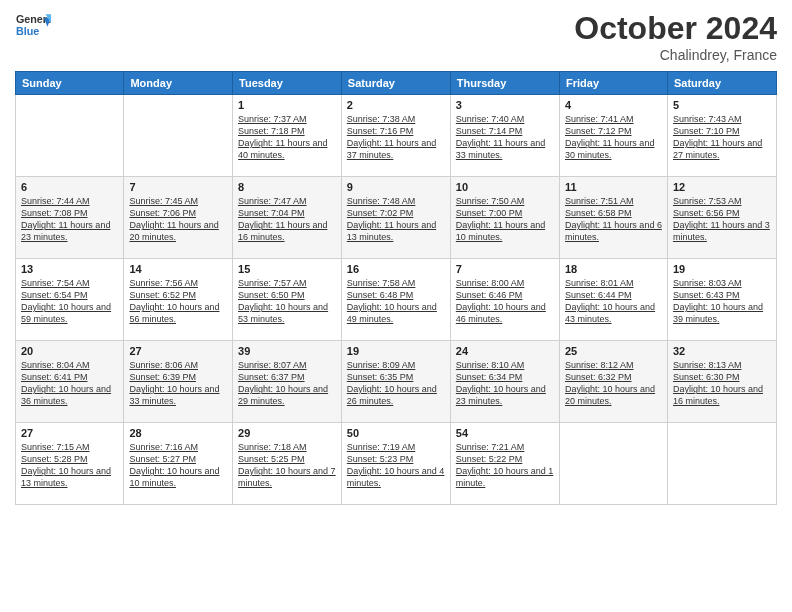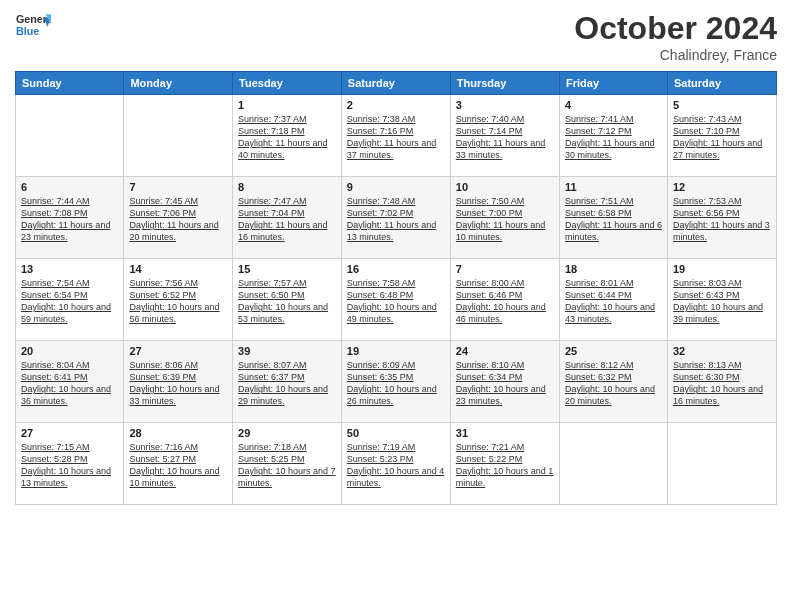--- a/index.html
+++ b/index.html
@@ -242,21 +242,21 @@
           </td>
           <td>
             <span class="day-num">29</span>
             <div class="day-info">Sunrise: 7:18 AM<br>Sunset: 5:25 PM<br>Daylight: 10 hours and 7 minutes.</div>
           </td>
           <td>
             <span class="day-num">50</span>
             <div class="day-info">Sunrise: 7:19 AM<br>Sunset: 5:23 PM<br>Daylight: 10 hours and 4 minutes.</div>
           </td>
           <td>
-            <span class="day-num">31</span>
+            <span class="day-num">54</span>
             <div class="day-info">Sunrise: 7:21 AM<br>Sunset: 5:22 PM<br>Daylight: 10 hours and 1 minute.</div>
           </td>
           <td class="empty-cell"></td>
           <td class="empty-cell"></td>
         </tr>
       </tbody>
   </table>
 </div>
 
 </body></html>

